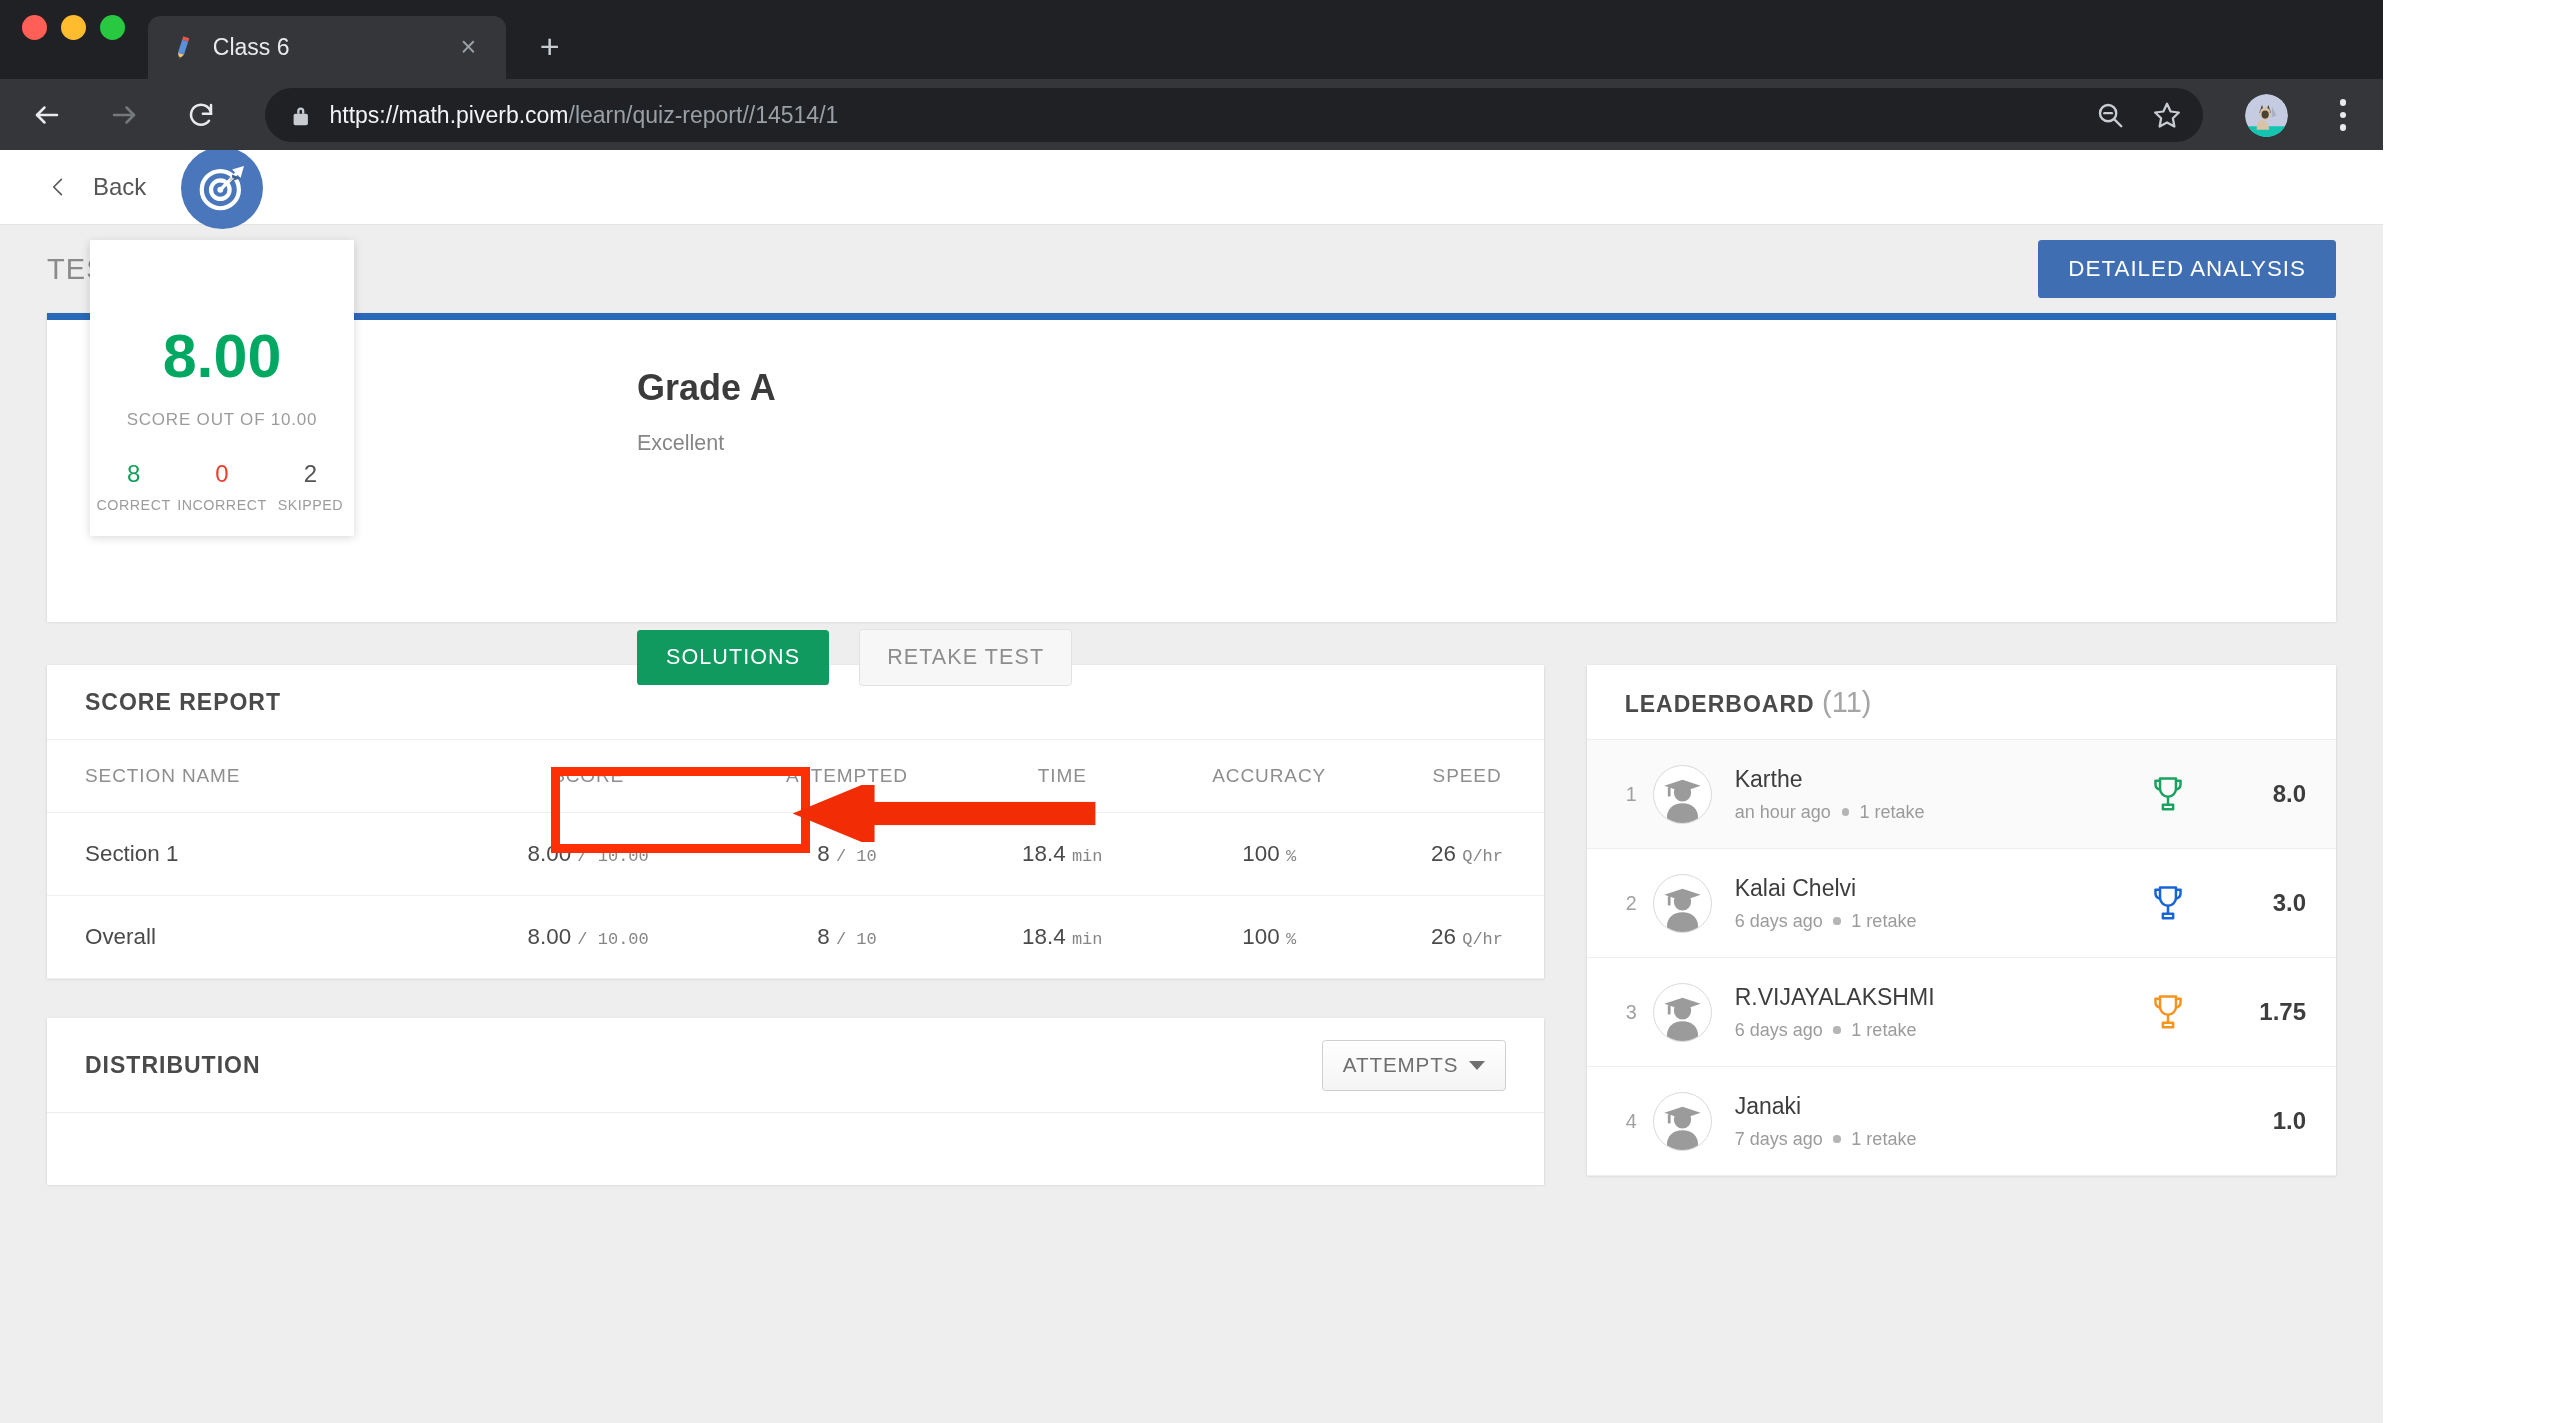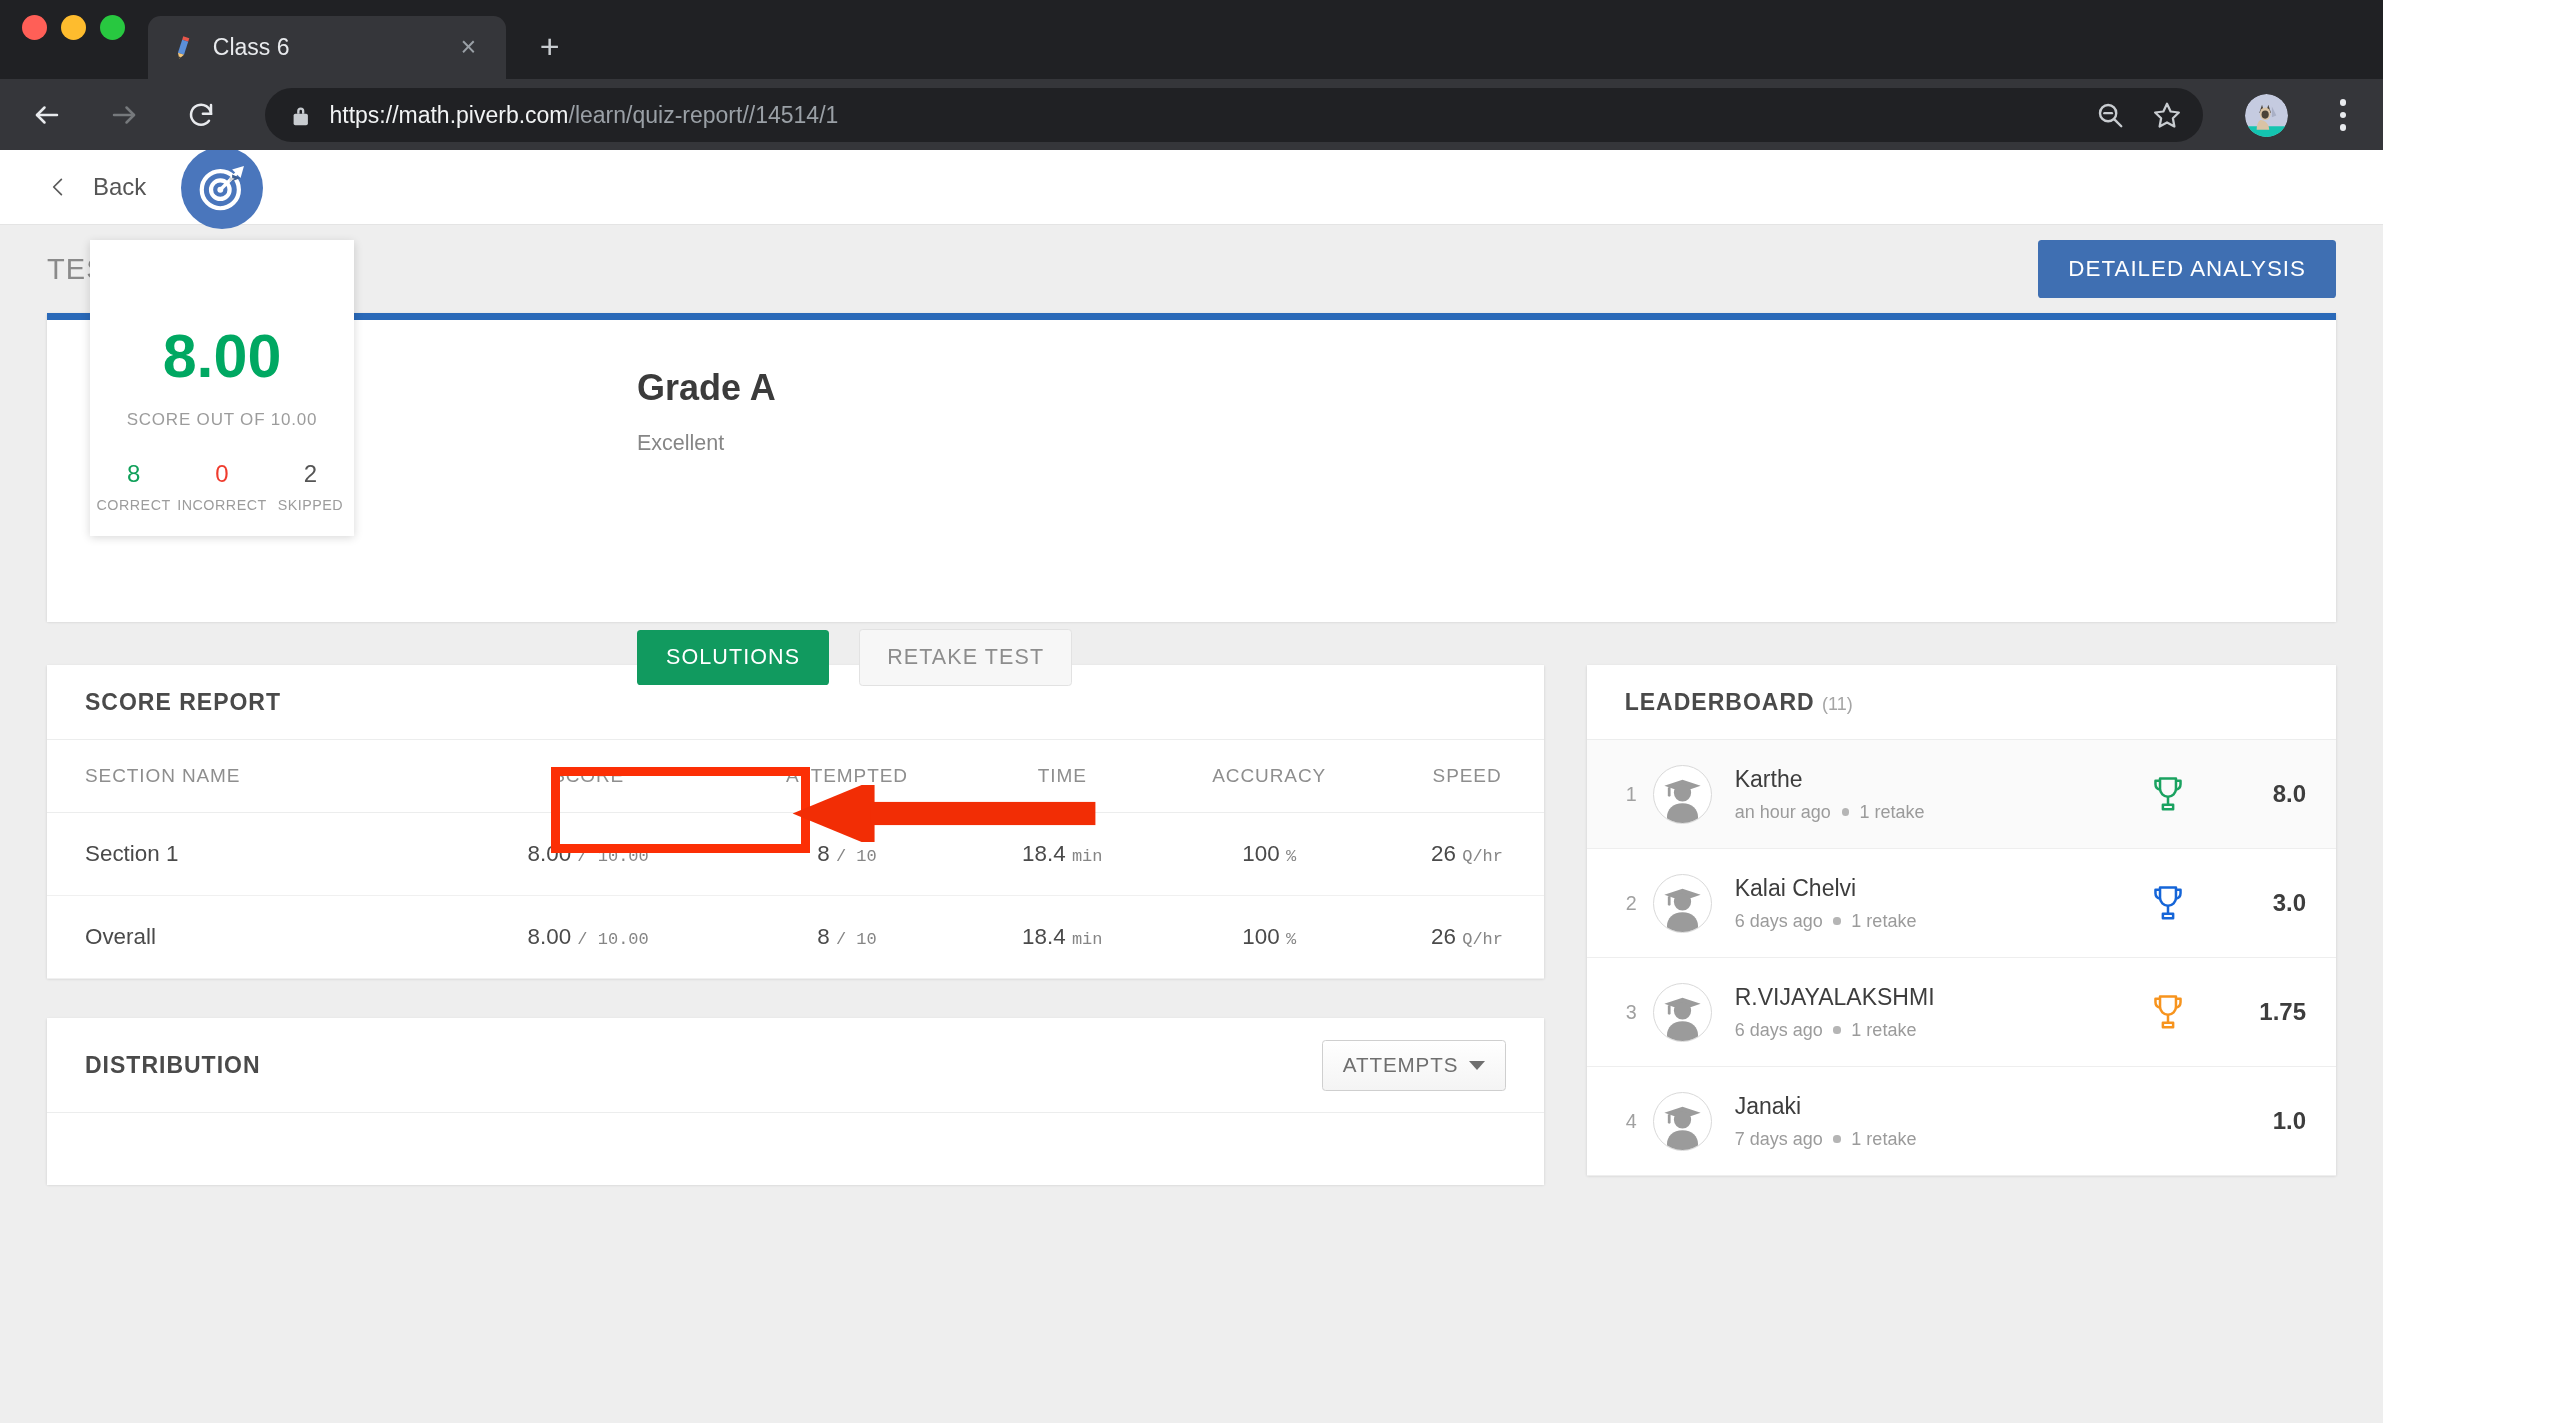--- a/index.html
+++ b/index.html
@@ -144,21 +144,21 @@
   .grid { display: flex; gap: 43px; margin-top: 43px; }
   .col-left { width: 1626px; }
   .col-right { width: 814px; }
 
   .card { background: #fff; box-shadow: 0 0.9px 2.7px rgba(0,0,0,.14); }
   .card-head {
     height: 75px; display: flex; align-items: center; justify-content: space-between;
     padding: 0 38px; border-bottom: 0.9px solid #eceded;
   }
   .card-head-title { font-size: 23px; color: #4a4a4a; letter-spacing: 1px; font-weight: bold; }
-  .count-badge { font-size: 18px; color: #a5a5a5; font-weight: normal; letter-spacing: 0; }
+  .count-badge { font-size: 29px; color: #a5a5a5; font-weight: normal; letter-spacing: 0; }
 
   table { width: 100%; border-collapse: collapse; }
   th {
     font-size: 19px; color: #8e8e8e; font-weight: normal; letter-spacing: 0.9px;
     padding: 25px 0; text-align: center; border-bottom: 0.9px solid #eceded;
   }
   th.left, td.left { text-align: left; padding-left: 38px; }
   td {
     font-size: 22.4px; color: #4a4a4a; padding: 28px 0; text-align: center;
     border-bottom: 0.9px solid #f0f0f0;

